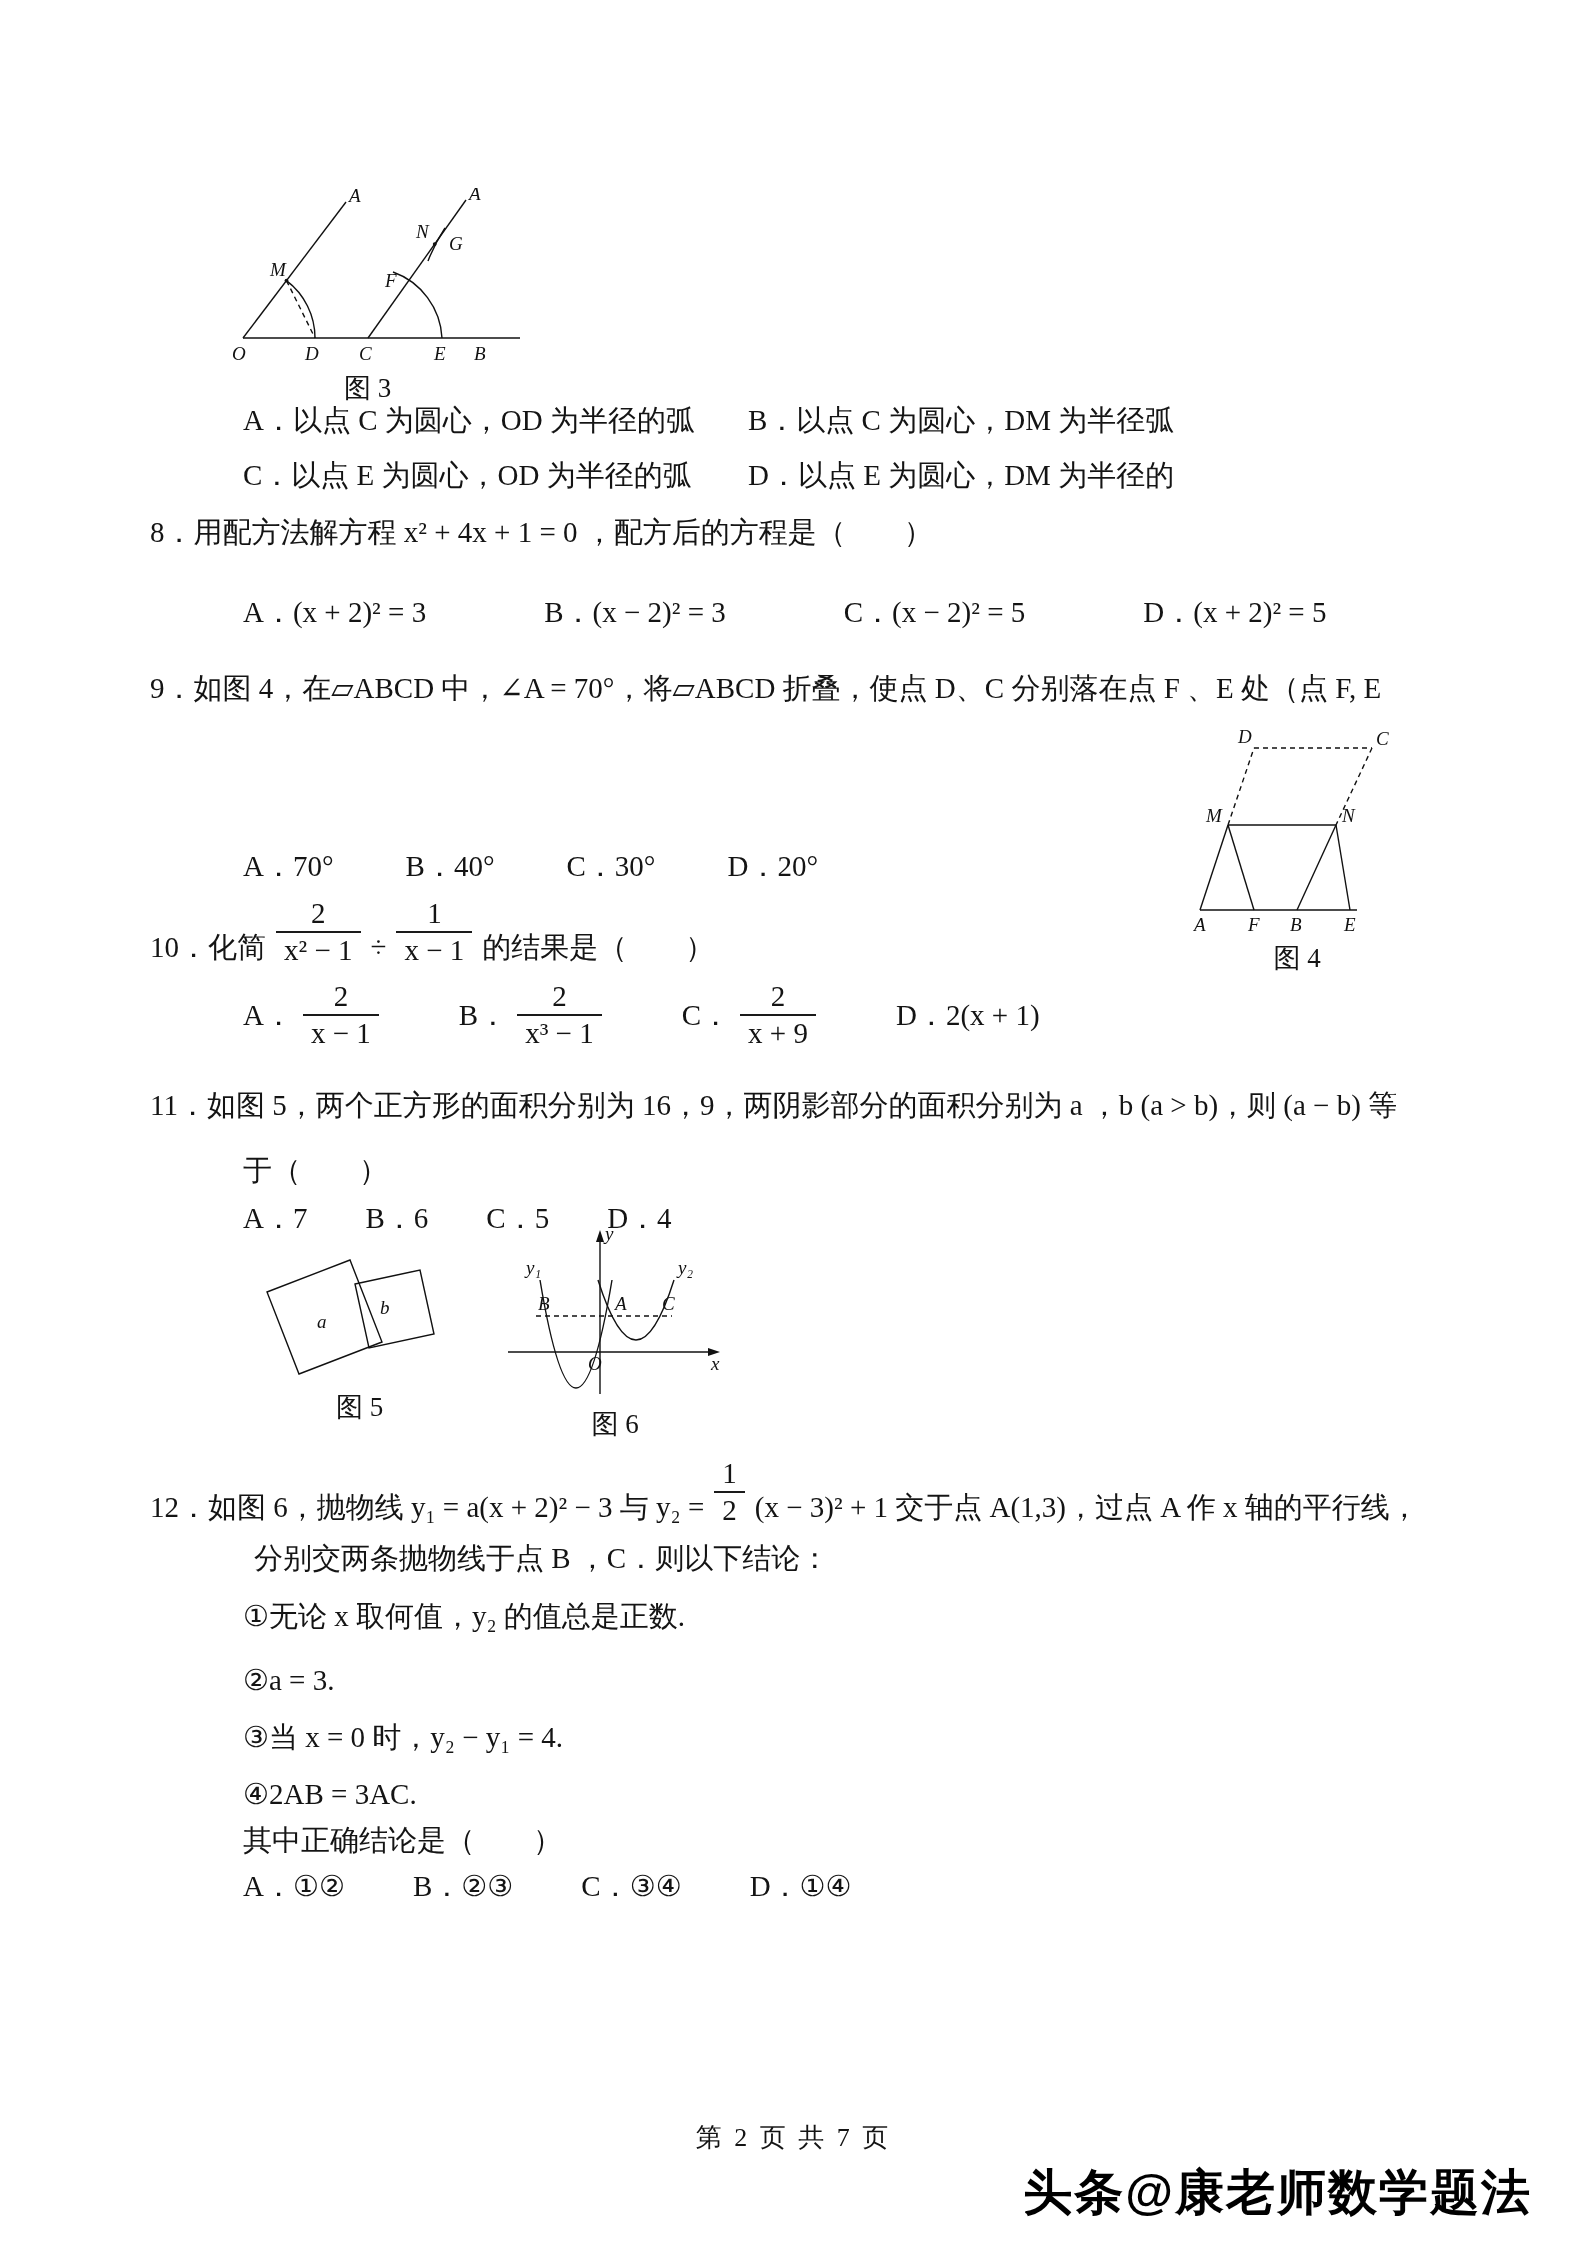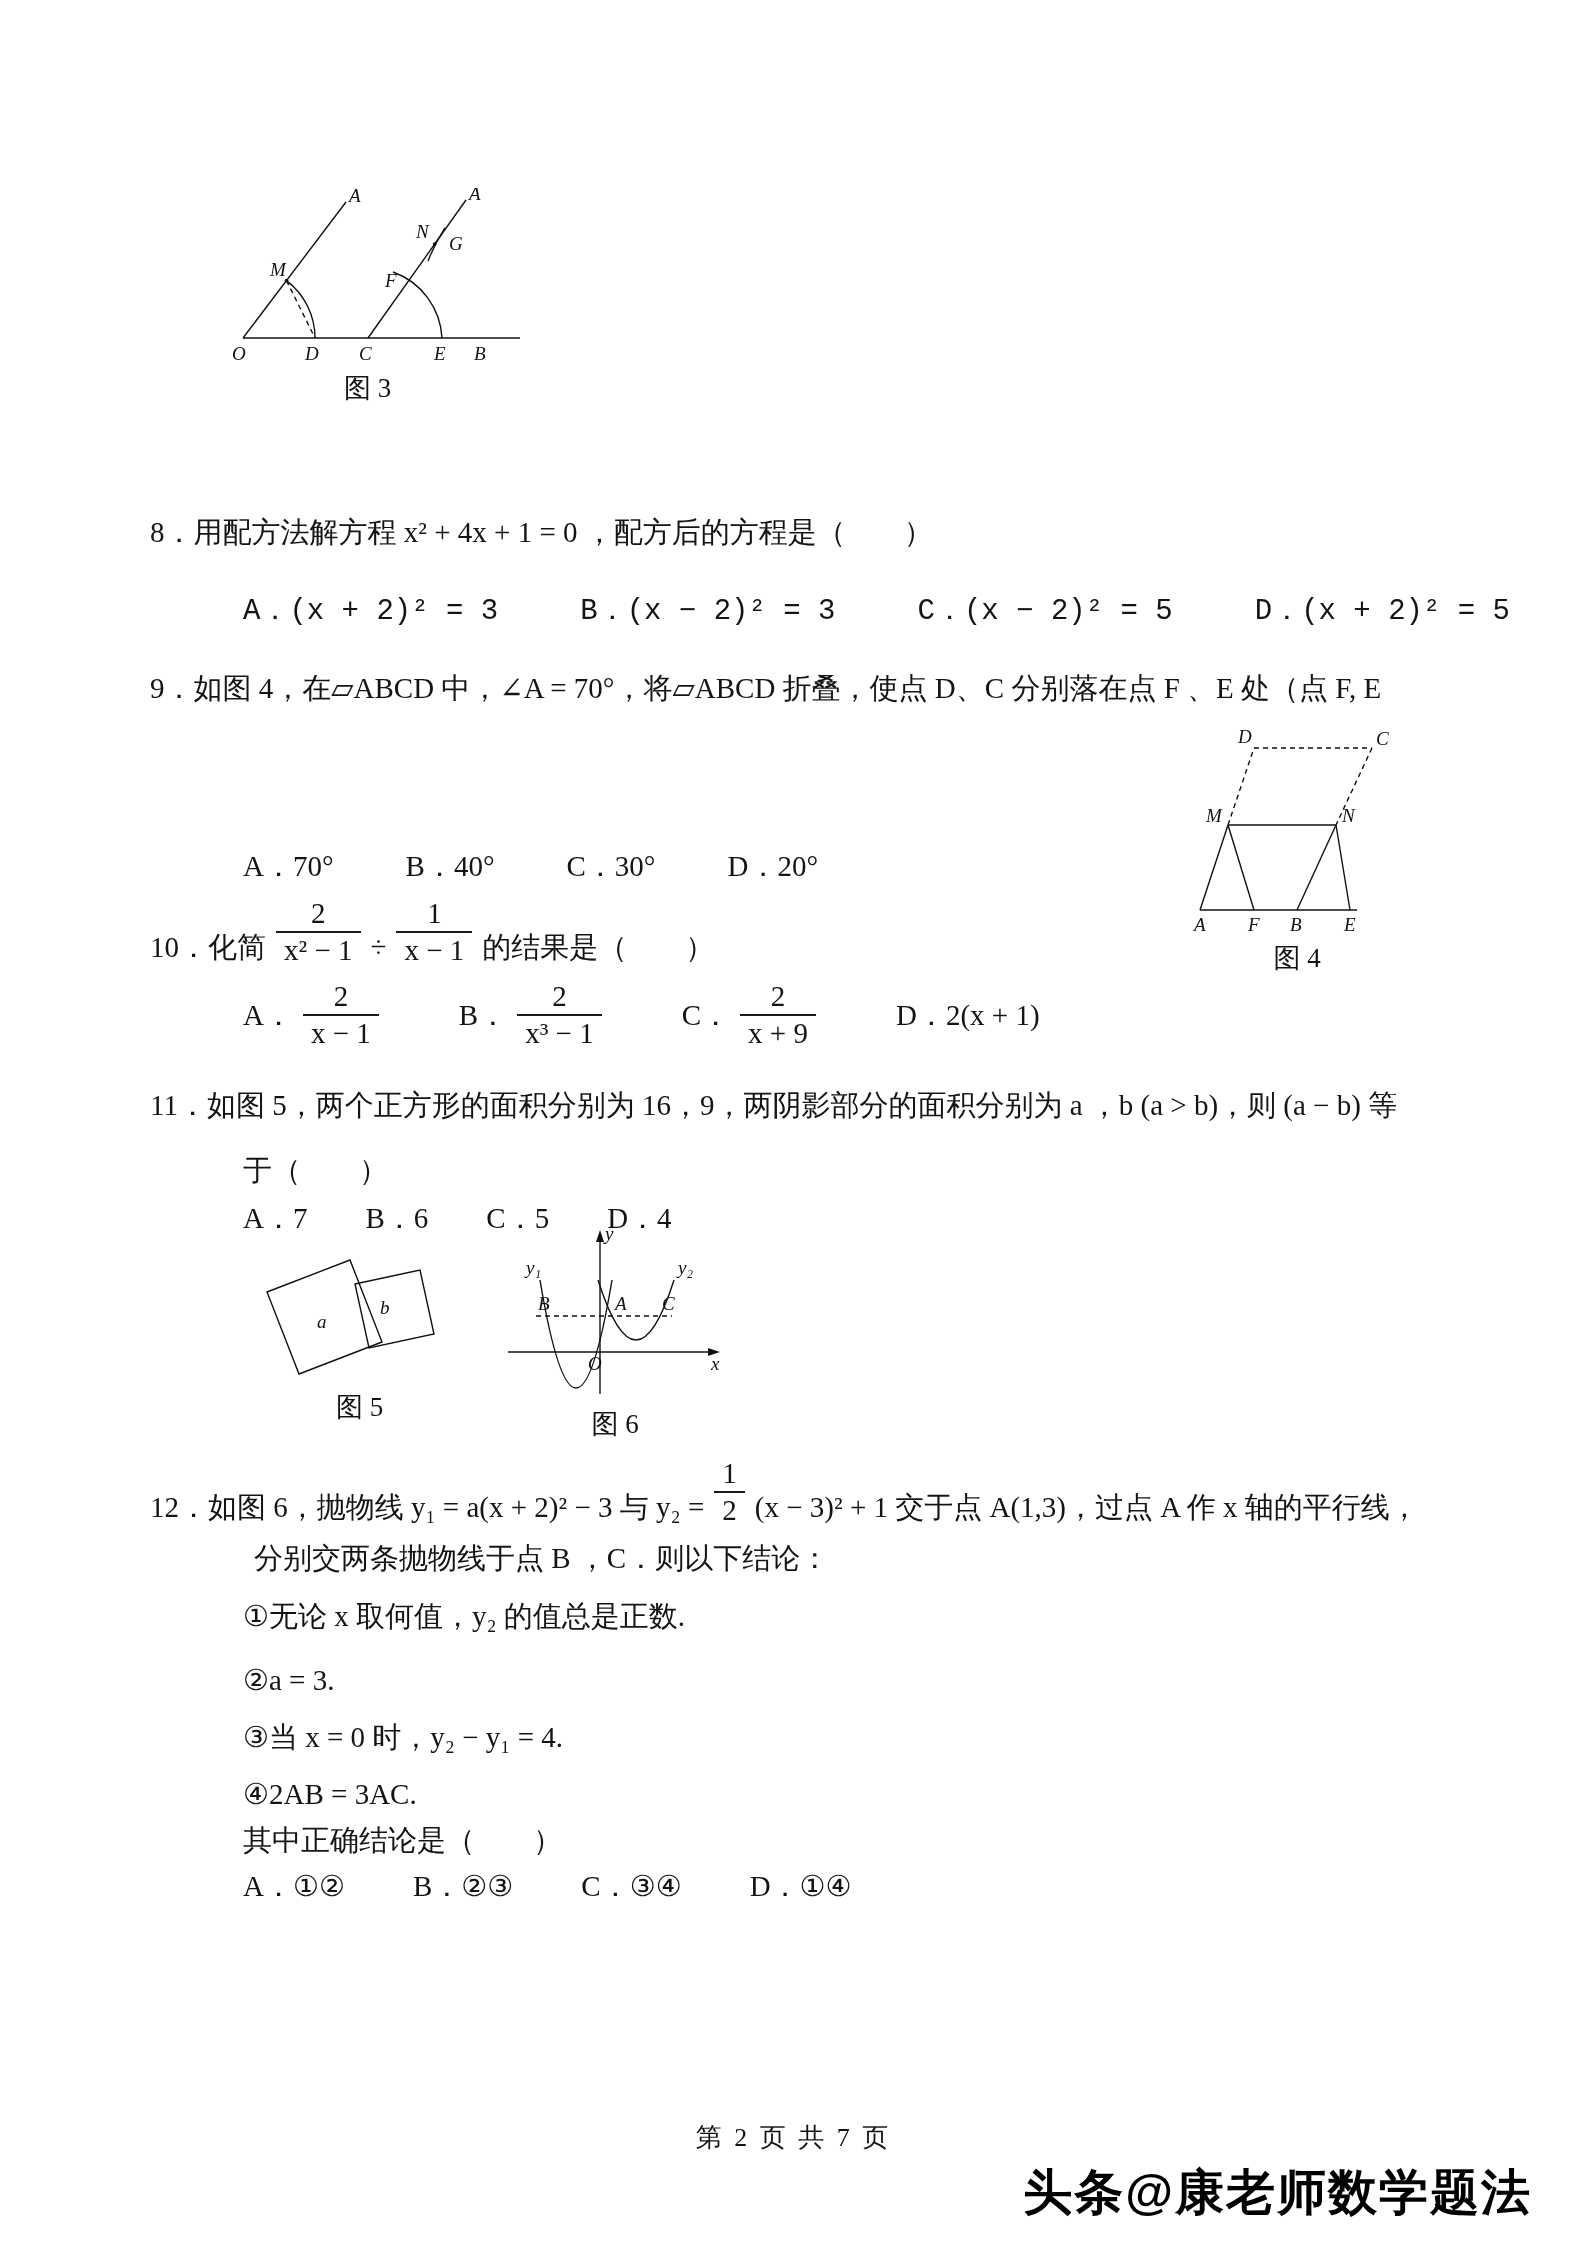--- a/index.html
+++ b/index.html
@@ -61,23 +61,29 @@
       <text x="157" y="99">F</text>
       <text x="4" y="172">O</text>
       <text x="77" y="172">D</text>
       <text x="131" y="172">C</text>
       <text x="206" y="172">E</text>
       <text x="246" y="172">B</text>
     </svg>
     <figcaption style="margin-left:116px;">图 3</figcaption>
   </figure>
 
+  <div class="abs" style="left:243px; top:400px; display:grid; grid-template-columns:505px auto; row-gap:14px;">
+    <span class="stem">A．以点 C 为圆心，OD 为半径的弧</span>
+    <span class="stem">B．以点 C 为圆心，DM 为半径弧</span>
+    <span class="stem">C．以点 E 为圆心，OD 为半径的弧</span>
+    <span class="stem">D．以点 E 为圆心，DM 为半径的</span>
+  </div>
 
   <div class="abs stem" style="left:150px; top:512px;">8．用配方法解方程 x² + 4x + 1 = 0 ，配方后的方程是（　　）</div>
-  <div class="abs opts" style="left:243px; top:592px; gap:82px;font-family:Liberation Mono, monospace;">
+  <div class="abs opts" style="left:243px; top:592px; gap:118px;">
     <span class="stem">A．(x + 2)² = 3</span>
     <span class="stem">B．(x − 2)² = 3</span>
     <span class="stem">C．(x − 2)² = 5</span>
     <span class="stem">D．(x + 2)² = 5</span>
   </div>
 
   <div class="abs stem" style="left:150px; top:668px;">9．如图 4，在▱ABCD 中，∠A = 70°，将▱ABCD 折叠，使点 D、C 分别落在点 F 、E 处（点 F, E</div>
   <div class="abs opts" style="left:243px; top:846px; gap:72px;">
     <span>A．70°</span>
     <span>B．40°</span>

